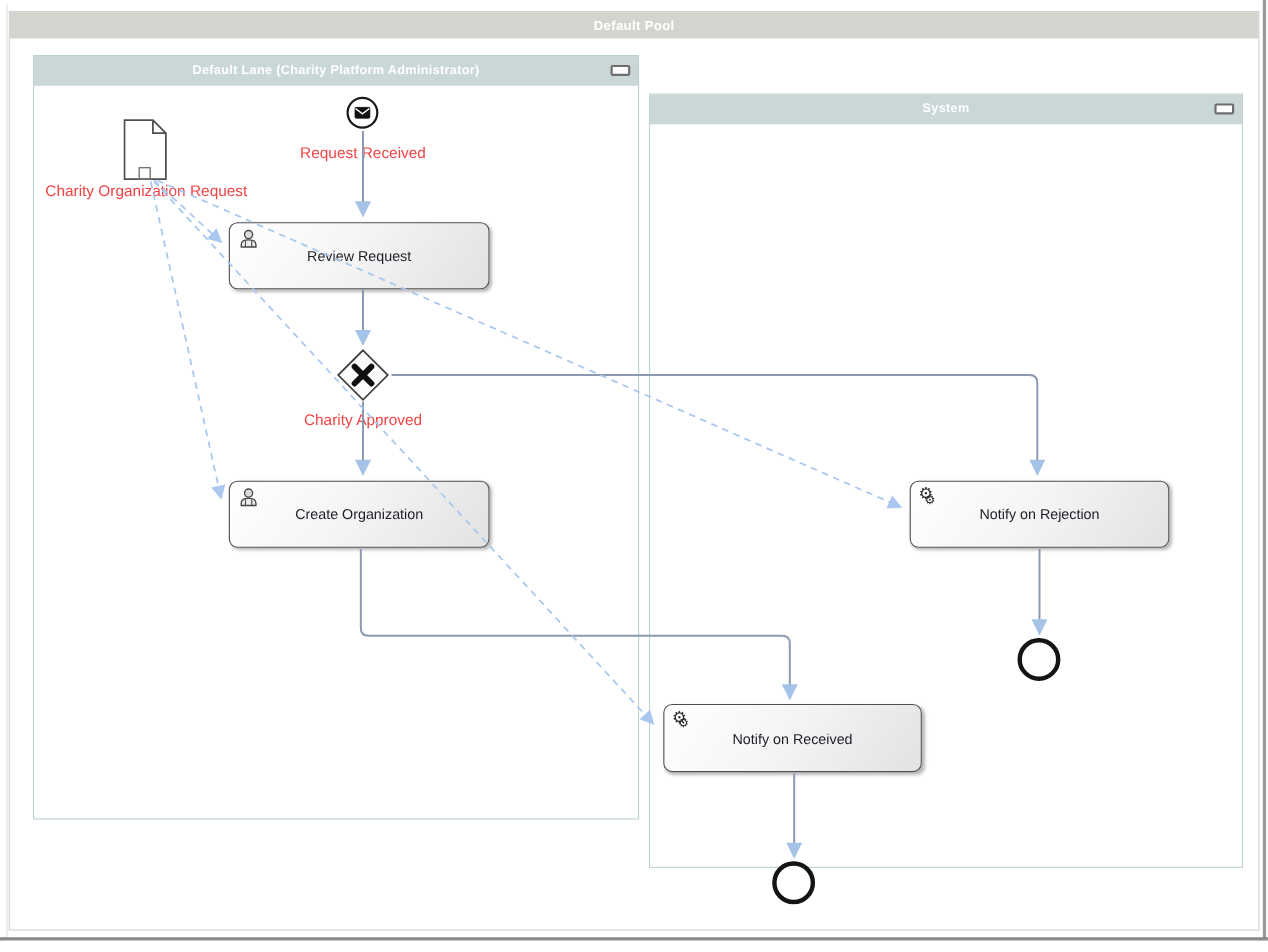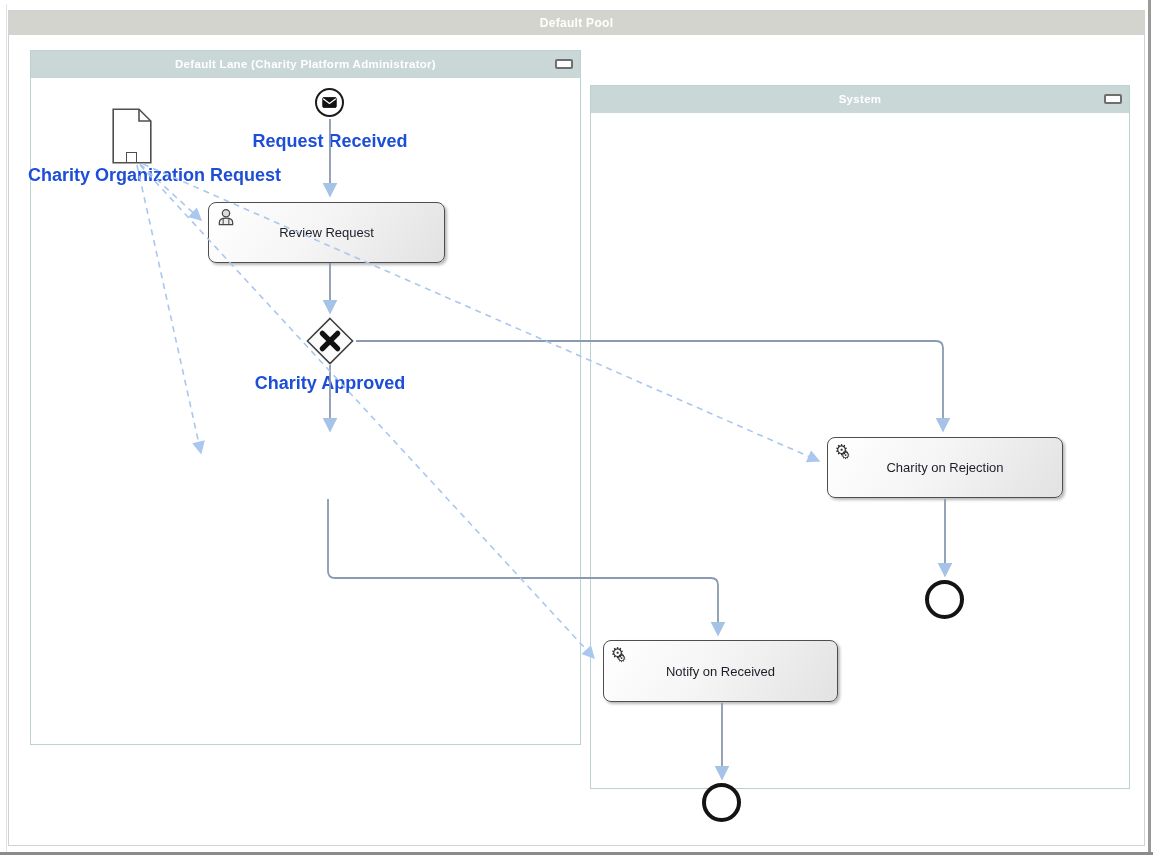--- a/index.html
+++ b/index.html
@@ -35,21 +35,21 @@
   .event-start{position:absolute;left:315px;top:88px;width:25px;height:25px;border:2.5px solid #1b1b1b;border-radius:50%;background:#ffffff;display:flex;align-items:center;justify-content:center;}
   .event-end{position:absolute;width:31px;height:31px;border:4.5px solid #141414;border-radius:50%;background:#ffffff;box-sizing:content-box;}
   .end-1{left:925px;top:580px;}
   .end-2{left:702px;top:783px;}
 
   .gateway{position:absolute;left:306px;top:317px;width:48px;height:48px;}
 
   .data-object{position:absolute;left:112px;top:108px;width:40px;height:56px;}
   .anchor-sq{position:absolute;left:126px;top:152px;width:9px;height:9px;border:1.5px solid #4f4f4f;background:#ffffff;}
 
-  .free-label{position:absolute;font-size:18px;color:#1d4ed8;text-align:center;white-space:nowrap;font-weight:bold;}
+  .free-label{position:absolute;font-size:14px;color:#ef4444;text-align:center;white-space:nowrap;}
   .lbl-start{left:250px;top:131px;width:160px;}
   .lbl-doc{left:28px;top:165px;width:210px;}
   .lbl-gw{left:250px;top:373px;width:160px;}
 
   .connectors{position:absolute;left:0;top:0;width:1153px;height:865px;pointer-events:none;}
 </style>
 </head>
 <body>
 
 <div class="canvas">
@@ -99,24 +99,32 @@
   </div>
 
   <svg class="gateway" viewBox="0 0 50 50">
     <polygon points="25,1.5 48.5,25 25,48.5 1.5,25" fill="#fbfbfb" stroke="#3d3d3d" stroke-width="1.6"></polygon>
     <g>
       <path d="M17 17 L33 33 M33 17 L17 33" stroke="#101010" stroke-width="5.5" stroke-linecap="round" fill="none"></path>
     </g>
   </svg>
   <div class="free-label lbl-gw">Charity Approved</div>
 
+  <div class="task" style="left:208px;top:437px;width:237px;height:61px;">
+    <svg class="task-icon" width="20" height="20" viewBox="0 0 24 24">
+      <path d="M4 21 v-2.5 c0-3.6 3.6-5.2 8-5.2 s8 1.6 8 5.2 V21 Z" fill="#ececec" stroke="#474747" stroke-width="1.5"></path>
+      <circle cx="12" cy="7.5" r="4.4" fill="#dcdcdc" stroke="#474747" stroke-width="1.5"></circle>
+      <path d="M8.6 14.4 V21 M15.4 14.4 V21" stroke="#474747" stroke-width="1.2"></path>
+    </svg>
+    <span>Create Organization</span>
+  </div>
 
   <div class="task" style="left:827px;top:437px;width:236px;height:61px;">
     <span class="task-icon gears">⚙<span class="g2">⚙</span></span>
-    <span>Charity on Rejection</span>
+    <span>Notify on Rejection</span>
   </div>
 
   <div class="task" style="left:603px;top:640px;width:235px;height:62px;">
     <span class="task-icon gears">⚙<span class="g2">⚙</span></span>
     <span>Notify on Received</span>
   </div>
 
   <div class="event-end end-1"></div>
   <div class="event-end end-2"></div>
 

